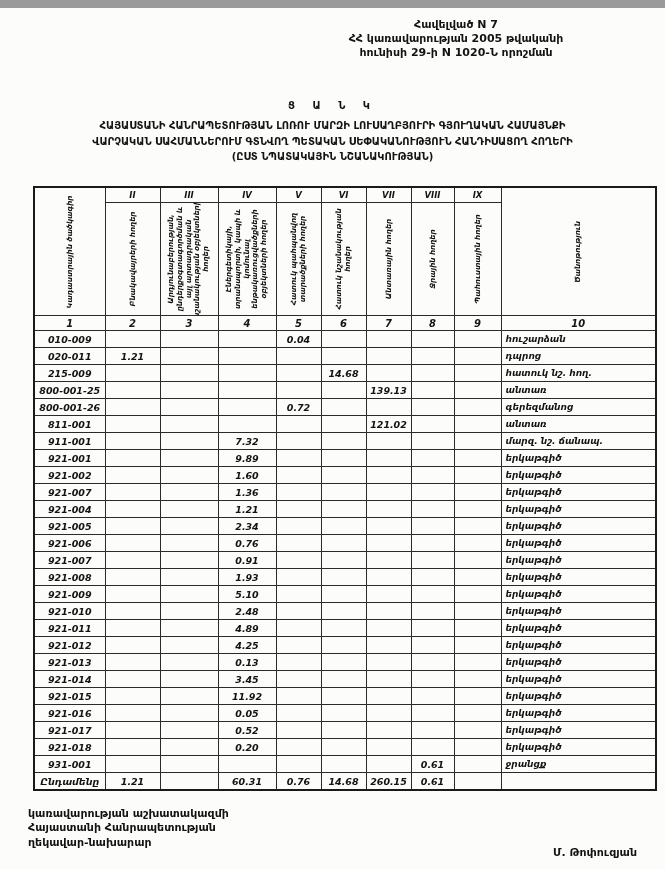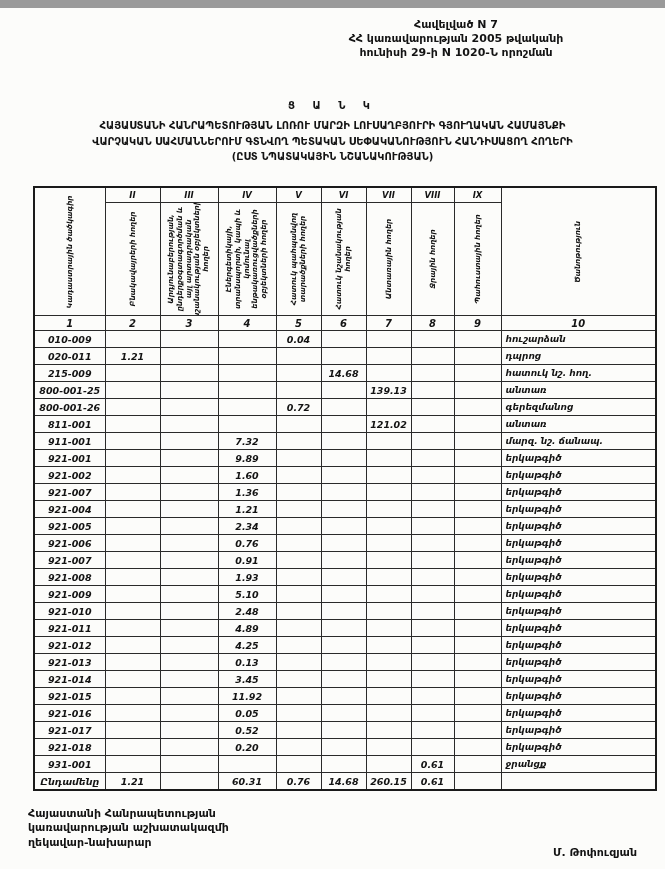--- a/index.html
+++ b/index.html
@@ -457,19 +457,19 @@
           <td>14.68</td>
           <td>260.15</td>
           <td>0.61</td>
           <td></td>
           <td class="note"></td>
         </tr>
       </tbody>
   </table>
 
   <div class="footer-left">
+    <div>կառավարության աշխատակազմի</div>
     <div>Հայաստանի Հանրապետության</div>
-    <div>կառավարության աշխատակազմի</div>
     <div>ղեկավար-նախարար</div>
   </div>
   <div class="signature">Մ. Թոփուզյան</div>
 
 </div>
 
 </body></html>

